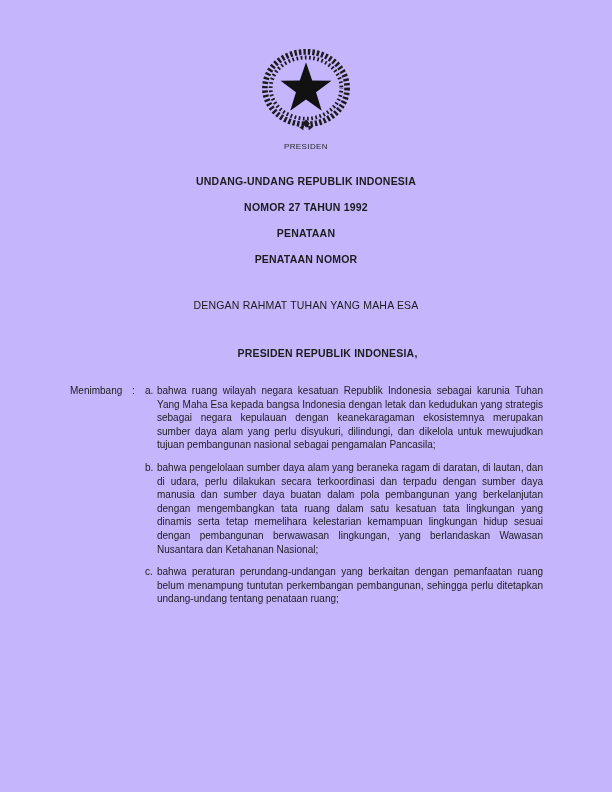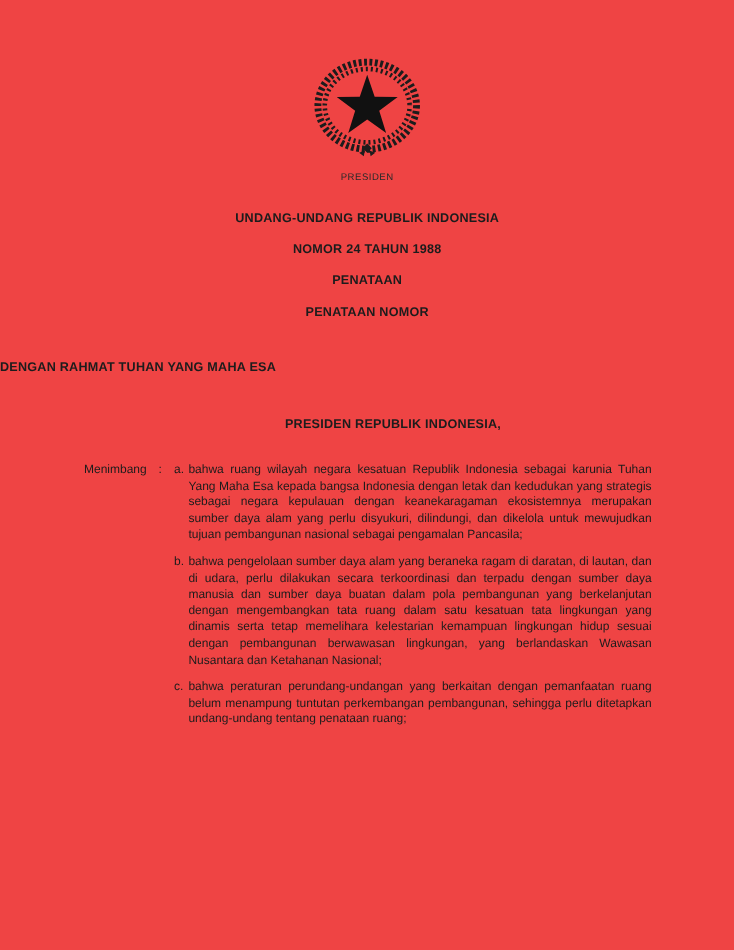--- a/index.html
+++ b/index.html
@@ -6,21 +6,21 @@
     margin: 0;
     padding: 0;
     background: #9a9a9a;
     font-family: "Liberation Sans", sans-serif;
   }
   .page {
     position: relative;
     width: 612px;
     height: 792px;
     margin: 0 auto;
-    background: #ef4444;
+    background: #c4b5fd;
     color: #1c1c1c;
     overflow: hidden;
   }
   
   .letterhead {
     padding-top: 47px;
     text-align: center;
   }
   .emblem {
     display: inline-block;
@@ -41,22 +41,23 @@
   }
   .title-line {
     font-size: 10.5px;
     font-weight: bold;
     letter-spacing: 0.2px;
     line-height: 11px;
     margin-bottom: 15px;
   }
   .invocation {
     margin-top: 34px;
+    text-align: center;
     font-size: 10.5px;
-    font-weight: bold;
+    font-weight: normal;
     letter-spacing: 0.2px;
   }
   .issuer {
     margin-top: 36px;
     text-align: center;
     font-size: 10.5px;
     font-weight: bold;
     letter-spacing: 0.2px;
     padding-left: 43px;
   }
@@ -105,21 +106,21 @@
 
       <polygon points="50,16 56.5,35.1 76.6,35.3 60.5,47.4 66.5,66.7 50,55 33.5,66.7 39.5,47.4 23.4,35.3 43.5,35.1" fill="#111111"></polygon>
     </svg>
     <div class="org-lines">
       <div>PRESIDEN</div>
     </div>
   </div>
 
   <div class="title-block">
     <div class="title-line">UNDANG-UNDANG REPUBLIK INDONESIA</div>
-    <div class="title-line">NOMOR 24 TAHUN 1988</div>
+    <div class="title-line">NOMOR 27 TAHUN 1992</div>
     <div class="title-line">PENATAAN</div>
     <div class="title-line">PENATAAN NOMOR</div>
   </div>
 
   <div class="invocation">DENGAN RAHMAT TUHAN YANG MAHA ESA</div>
 
   <div class="issuer">PRESIDEN REPUBLIK INDONESIA,</div>
 
   <div class="considerations">
     <div class="consider-label">Menimbang</div>

